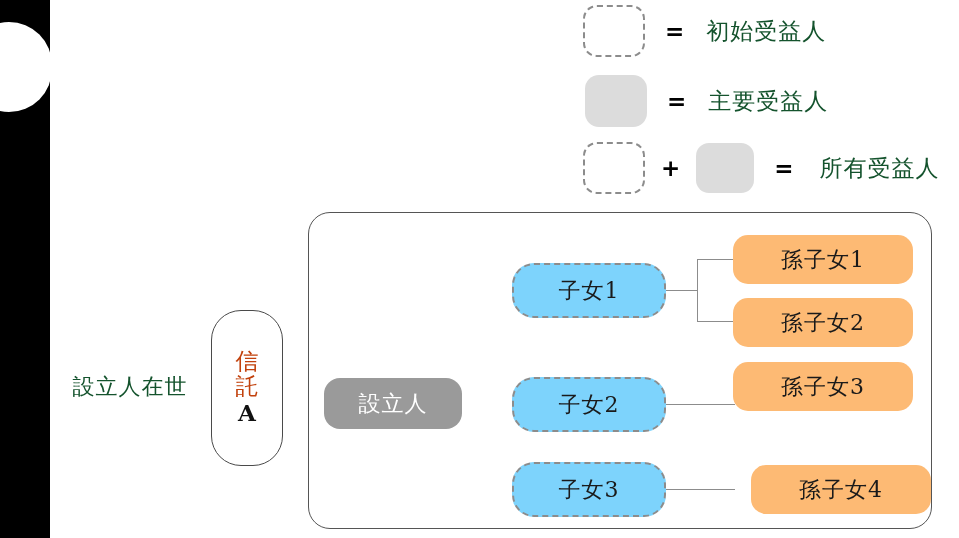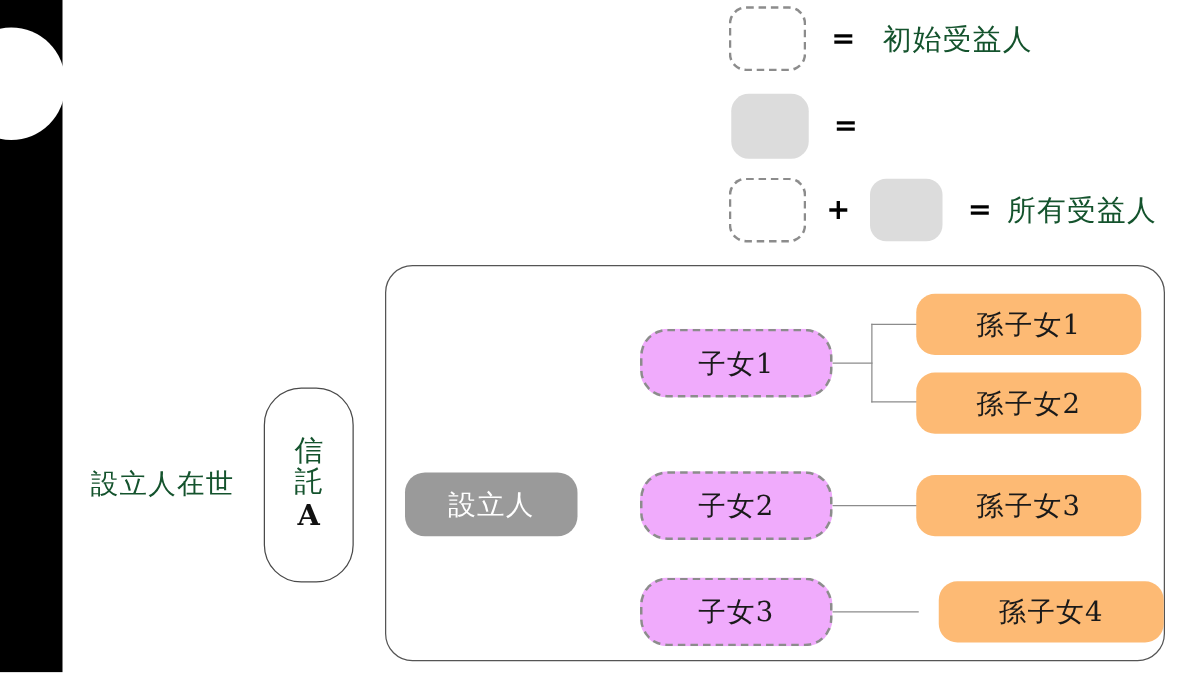--- a/index.html
+++ b/index.html
@@ -114,21 +114,21 @@
     border: 1.6px solid #4a4a4a;
     border-radius: 30px;
     background: #ffffff;
     display: flex;
     flex-direction: column;
     align-items: center;
     justify-content: center;
   }
   .trust-text {
     font-size: 23px;
-    color: #14532d;
+    color: #c2410c;
     line-height: 1.08;
     text-align: center;
     width: 30px;
     word-break: break-all;
   }
   .trust-sub {
     font-size: 23px;
     font-weight: bold;
     color: #111111;
     line-height: 1.2;
@@ -165,38 +165,38 @@
     width: 138px;
     height: 51px;
     background: #9a9a9a;
     border-radius: 16px;
     color: #ffffff;
   }
   .node-child {
     width: 154px;
     height: 55px;
     border: 2px dashed #8c8c8c;
-    background: #f0abfc;
+    background: #7dd3fc;
     border-radius: 22px;
     color: #1a1a1a;
   }
   .node-child-1 { left: 512px; top: 263px; }
   .node-child-2 { left: 512px; top: 377px; }
   .node-child-3 { left: 512px; top: 462px; }
 
   .node-grand {
     width: 180px;
     height: 49px;
     background: #fdba74;
     border-radius: 15px;
     color: #1a1a1a;
   }
   .node-grand-1 { left: 733px; top: 235px; }
   .node-grand-2 { left: 733px; top: 298px; }
-  .node-grand-3 { left: 733px; top: 380px; }
+  .node-grand-3 { left: 733px; top: 362px; }
   .node-grand-4 { left: 733px; top: 465px; margin-left: 18px; }
 
   
   .conn {
     position: absolute;
     background: #8c8c8c;
   }
   .conn-h { height: 1.4px; }
   .conn-v { width: 1.4px; }
 
@@ -223,28 +223,29 @@
 
     <div class="legend-row legend-row-1">
       <div class="swatch swatch-dashed"></div>
       <span class="op" style="margin-left:20px;">=</span>
       <span class="legend-label" style="margin-left:22px;">初始受益人</span>
     </div>
 
     <div class="legend-row legend-row-2">
       <div class="swatch swatch-solid"></div>
       <span class="op" style="margin-left:20px;">=</span>
+      <span class="legend-label" style="margin-left:22px;">主要受益人</span>
     </div>
 
     <div class="legend-row legend-row-3">
       <div class="swatch swatch-dashed"></div>
       <span class="op" style="margin-left:16px;">+</span>
       <div class="swatch-solid-sm" style="margin-left:16px;"></div>
       <span class="op" style="margin-left:20px;">=</span>
-      <span class="legend-label" style="margin-left:12px;">所有受益人</span>
+      <span class="legend-label" style="margin-left:26px;">所有受益人</span>
     </div>
 
   </div>
 
   <div class="side-caption">設立人在世</div>
 
   <div class="trust-box">
     <div class="trust-text">信託</div>
     <div class="trust-sub">A</div>
   </div>

